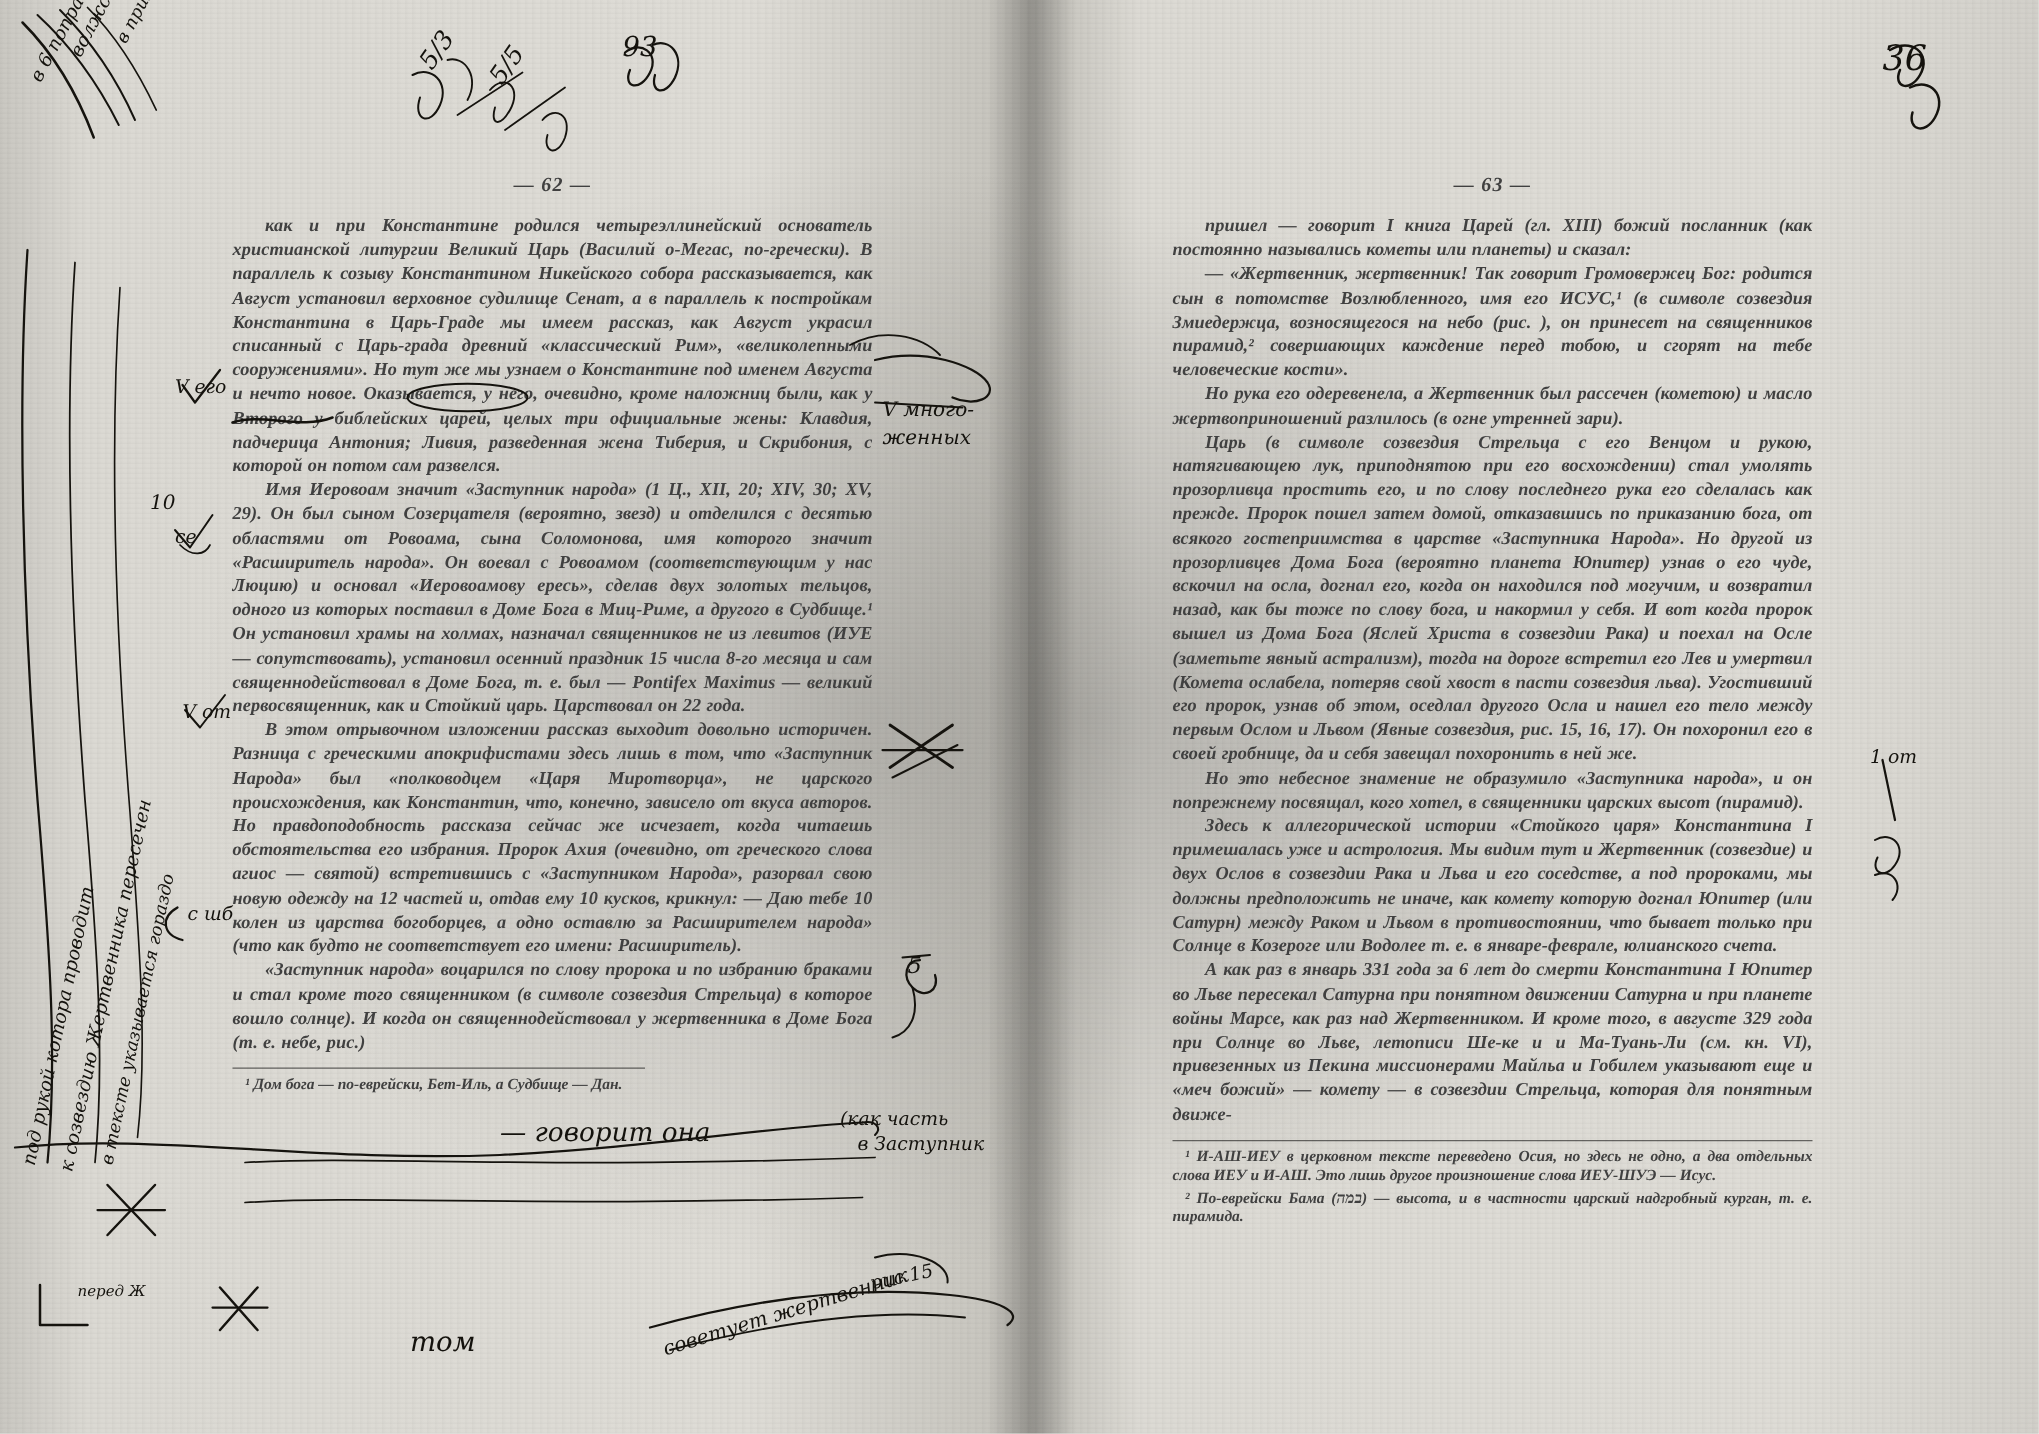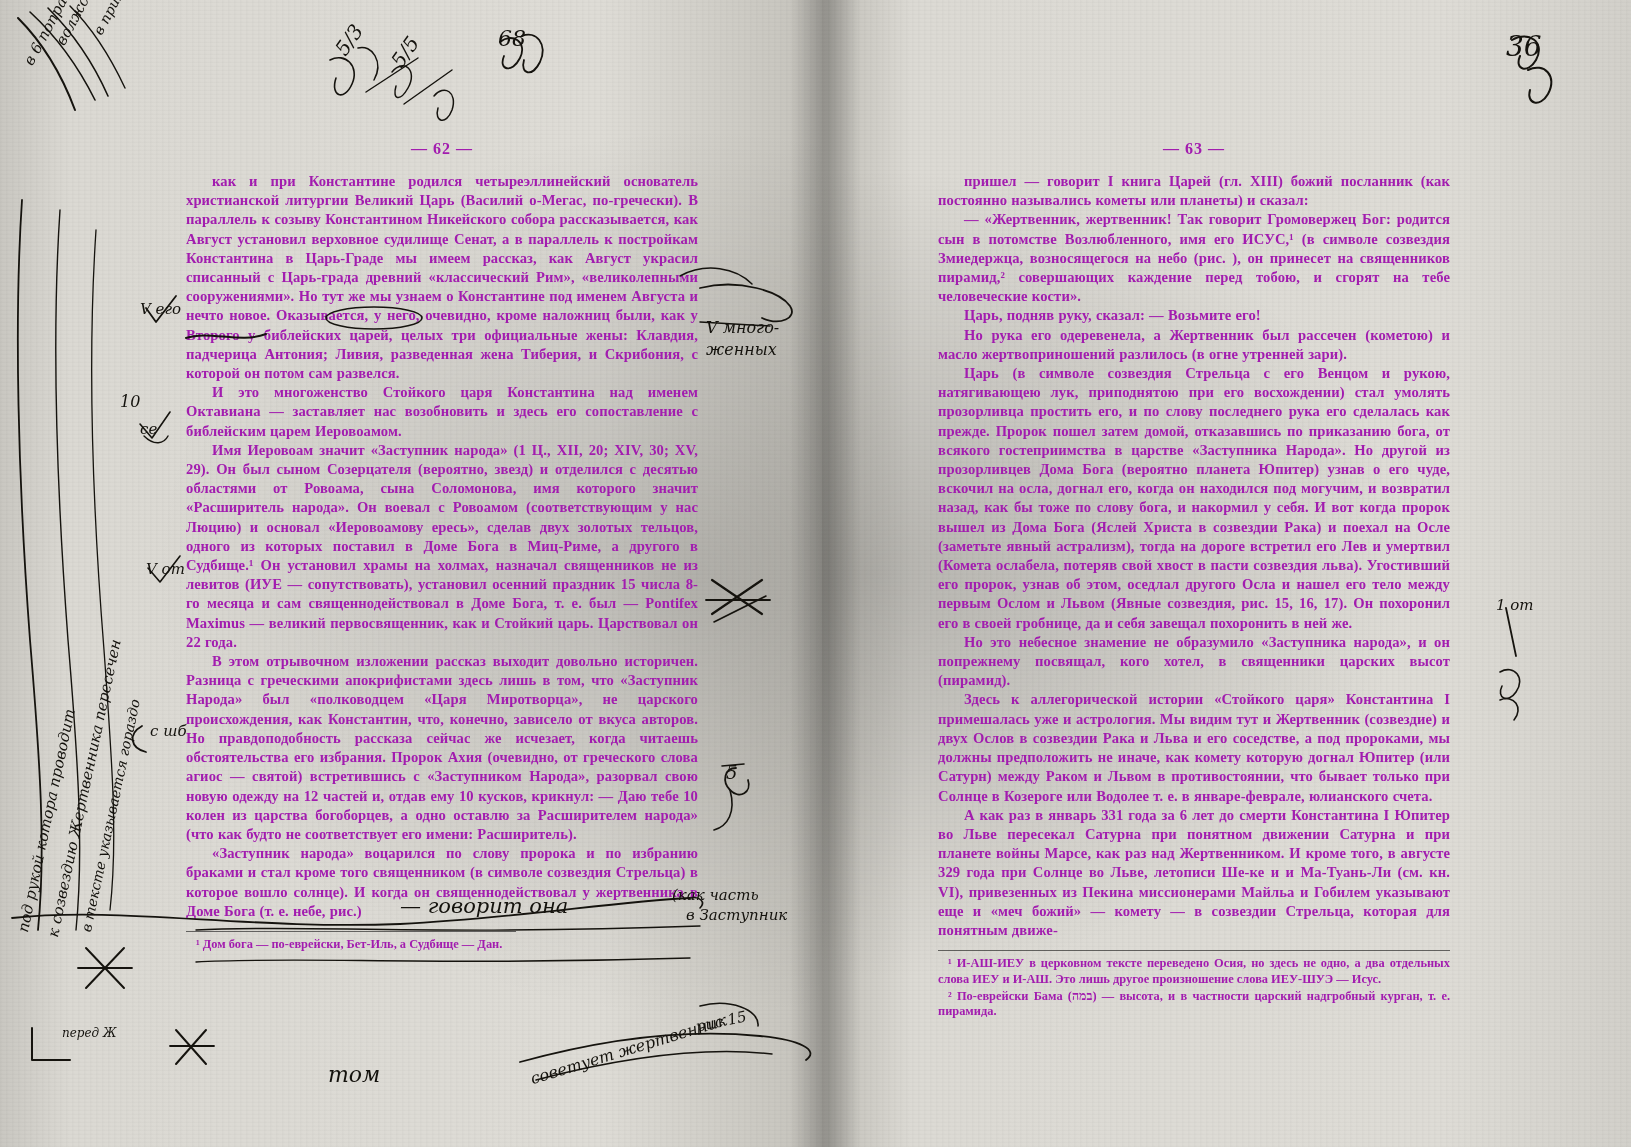--- a/index.html
+++ b/index.html
@@ -50,21 +50,22 @@
     top: 0;
     bottom: 0;
     left: 790px;
     width: 70px;
     background: linear-gradient(90deg, rgba(0,0,0,0) 0%, rgba(0,0,0,0.22) 45%, rgba(0,0,0,0.22) 55%, rgba(0,0,0,0) 100%);
     pointer-events: none;
   }
 
   .col {
     position: absolute;
-    color: #a21caf;
+    color: #404040;
+    font-style: italic;
   }
   .col.left  { left: 186px; top: 140px; width: 512px; }
   .col.right { left: 938px; top: 140px; width: 512px; }
 
   .folio {
     text-align: center;
     font-size: 16px;
     letter-spacing: 1px;
     margin-bottom: 14px;
     font-weight: 700;
@@ -126,36 +127,34 @@
 <div id="page">
   <div class="paper left"></div>
   <div class="paper right"></div>
   <div class="grain"></div>
   <div class="edge-shadow"></div>
 
   <div class="col left">
     <div class="folio">— 62 —</div>
     <div class="body">
       <p>как и при Константине родился четыреэллинейский основатель христианской литургии Великий Царь (Василий о-Мегас, по-гречески). В параллель к созыву Константином Никейского собора рассказывается, как Август установил верховное судилище Сенат, а в параллель к постройкам Константина в Царь-Граде мы имеем рассказ, как Август украсил списанный с Царь-града древний «классический Рим», «великолепными сооружениями». Но тут же мы узнаем о Константине под именем Августа и нечто новое. Оказывается, у него, очевидно, кроме наложниц были, как у Второго у библейских царей, целых три официальные жены: Клавдия, падчерица Антония; Ливия, разведенная жена Тиберия, и Скрибония, с которой он потом сам развелся.</p>
-      <p>И это многоженство Стойкого царя Константина над именем Октавиана — заставляет нас возобновить и здесь его сопоставление с библейским царем Иеровоамом.</p>
       <p>Имя Иеровоам значит «Заступник народа» (1 Ц., XII, 20; XIV, 30; XV, 29). Он был сыном Созерцателя (вероятно, звезд) и отделился с десятью областями от Ровоама, сына Соломонова, имя которого значит «Расширитель народа». Он воевал с Ровоамом (соответствующим у нас Люцию) и основал «Иеровоамову ересь», сделав двух золотых тельцов, одного из которых поставил в Доме Бога в Миц-Риме, а другого в Судбище.¹ Он установил храмы на холмах, назначал священников не из левитов (ИУЕ — сопутствовать), установил осенний праздник 15 числа 8-го месяца и сам священнодействовал в Доме Бога, т. е. был — Pontifex Maximus — великий первосвященник, как и Стойкий царь. Царствовал он 22 года.</p>
       <p>В этом отрывочном изложении рассказ выходит довольно историчен. Разница с греческими апокрифистами здесь лишь в том, что «Заступник Народа» был «полководцем «Царя Миротворца», не царского происхождения, как Константин, что, конечно, зависело от вкуса авторов. Но правдоподобность рассказа сейчас же исчезает, когда читаешь обстоятельства его избрания. Пророк Ахия (очевидно, от греческого слова агиос — святой) встретившись с «Заступником Народа», разорвал свою новую одежду на 12 частей и, отдав ему 10 кусков, крикнул: — Даю тебе 10 колен из царства богоборцев, а одно оставлю за Расширителем народа» (что как будто не соответствует его имени: Расширитель).</p>
       <p>«Заступник народа» воцарился по слову пророка и по избранию браками и стал кроме того священником (в символе созвездия Стрельца) в которое вошло солнце). И когда он священнодействовал у жертвенника в Доме Бога (т. е. небе, рис.)</p>
     </div>
     <div class="footnotes">
       <p>¹ Дом бога — по-еврейски, Бет-Иль, а Судбище — Дан.</p>
     </div>
   </div>
 
   <div class="col right">
     <div class="folio">— 63 —</div>
     <div class="body">
       <p>пришел — говорит I книга Царей (гл. XIII) божий посланник (как постоянно назывались кометы или планеты) и сказал:</p>
       <p>— «Жертвенник, жертвенник! Так говорит Громовержец Бог: родится сын в потомстве Возлюбленного, имя его ИСУС,¹ (в символе созвездия Змиедержца, возносящегося на небо (рис. ), он принесет на священников пирамид,² совершающих каждение перед тобою, и сгорят на тебе человеческие кости».</p>
-      <p>Царь, подняв руку, сказал: — Возьмите его!</p>
       <p>Но рука его одеревенела, а Жертвенник был рассечен (кометою) и масло жертвоприношений разлилось (в огне утренней зари).</p>
       <p>Царь (в символе созвездия Стрельца с его Венцом и рукою, натягивающею лук, приподнятою при его восхождении) стал умолять прозорливца простить его, и по слову последнего рука его сделалась как прежде. Пророк пошел затем домой, отказавшись по приказанию бога, от всякого гостеприимства в царстве «Заступника Народа». Но другой из прозорливцев Дома Бога (вероятно планета Юпитер) узнав о его чуде, вскочил на осла, догнал его, когда он находился под могучим, и возвратил назад, как бы тоже по слову бога, и накормил у себя. И вот когда пророк вышел из Дома Бога (Яслей Христа в созвездии Рака) и поехал на Осле (заметьте явный астрализм), тогда на дороге встретил его Лев и умертвил (Комета ослабела, потеряв свой хвост в пасти созвездия льва). Угостивший его пророк, узнав об этом, оседлал другого Осла и нашел его тело между первым Ослом и Львом (Явные созвездия, рис. 15, 16, 17). Он похоронил его в своей гробнице, да и себя завещал похоронить в ней же.</p>
       <p>Но это небесное знамение не образумило «Заступника народа», и он попрежнему посвящал, кого хотел, в священники царских высот (пирамид).</p>
       <p>Здесь к аллегорической истории «Стойкого царя» Константина I примешалась уже и астрология. Мы видим тут и Жертвенник (созвездие) и двух Ослов в созвездии Рака и Льва и его соседстве, а под пророками, мы должны предположить не иначе, как комету которую догнал Юпитер (или Сатурн) между Раком и Львом в противостоянии, что бывает только при Солнце в Козероге или Водолее т. е. в январе-феврале, юлианского счета.</p>
       <p>А как раз в январь 331 года за 6 лет до смерти Константина I Юпитер во Льве пересекал Сатурна при понятном движении Сатурна и при планете войны Марсе, как раз над Жертвенником. И кроме того, в августе 329 года при Солнце во Льве, летописи Ше-ке и и Ма-Туань-Ли (см. кн. VI), привезенных из Пекина миссионерами Майльа и Гобилем указывают еще и «меч божий» — комету — в созвездии Стрельца, которая для понятным движе-</p>
     </div>
     <div class="footnotes">
       <p>¹ И-АШ-ИЕУ в церковном тексте переведено Осия, но здесь не одно, а два отдельных слова ИЕУ и И-АШ. Это лишь другое произношение слова ИЕУ-ШУЭ — Исус.</p>
       <p>² По-еврейски Бама (במה) — высота, и в частности царский надгробный курган, т. е. пирамида.</p>
     </div>
@@ -236,21 +235,21 @@
   </svg>
 
   <div class="ink" style="left:20px; top:60px; font-size:15px; transform:rotate(-62deg); transform-origin:left top;">в 6 поправ</div>
   <div class="ink" style="left:52px; top:40px; font-size:15px; transform:rotate(-62deg); transform-origin:left top;">волжского сентяб</div>
   <div class="ink" style="left:90px; top:30px; font-size:14px; transform:rotate(-62deg); transform-origin:left top;">в примечаниях</div>
 
   <div class="ink" style="left:14px; top:930px; font-size:15px; transform:rotate(-78deg); transform-origin:left top;">под рукой котора проводит</div>
   <div class="ink" style="left:44px; top:935px; font-size:15px; transform:rotate(-78deg); transform-origin:left top;">к созвездию Жертвенника пересечен</div>
   <div class="ink" style="left:78px; top:930px; font-size:14px; transform:rotate(-78deg); transform-origin:left top;">в тексте указывается гораздо</div>
 
-  <div class="ink" style="left:498px; top:26px; font-size:22px;">68</div>
+  <div class="ink" style="left:498px; top:26px; font-size:22px;">93</div>
   <div class="ink" style="left:330px; top:46px; font-size:20px; transform:rotate(-55deg); transform-origin:left top;">5/3</div>
   <div class="ink" style="left:386px; top:58px; font-size:20px; transform:rotate(-55deg); transform-origin:left top;">5/5</div>
 
   <div class="ink" style="left:1506px; top:30px; font-size:28px;">36</div>
 
   <div class="ink" style="left:706px; top:318px; font-size:16px;">V много-</div>
   <div class="ink" style="left:706px; top:340px; font-size:16px;">женных</div>
   <div class="ink" style="left:140px; top:300px; font-size:15px;">V его</div>
   <div class="ink" style="left:120px; top:392px; font-size:16px;">10</div>
   <div class="ink" style="left:140px; top:420px; font-size:15px;">се</div>

